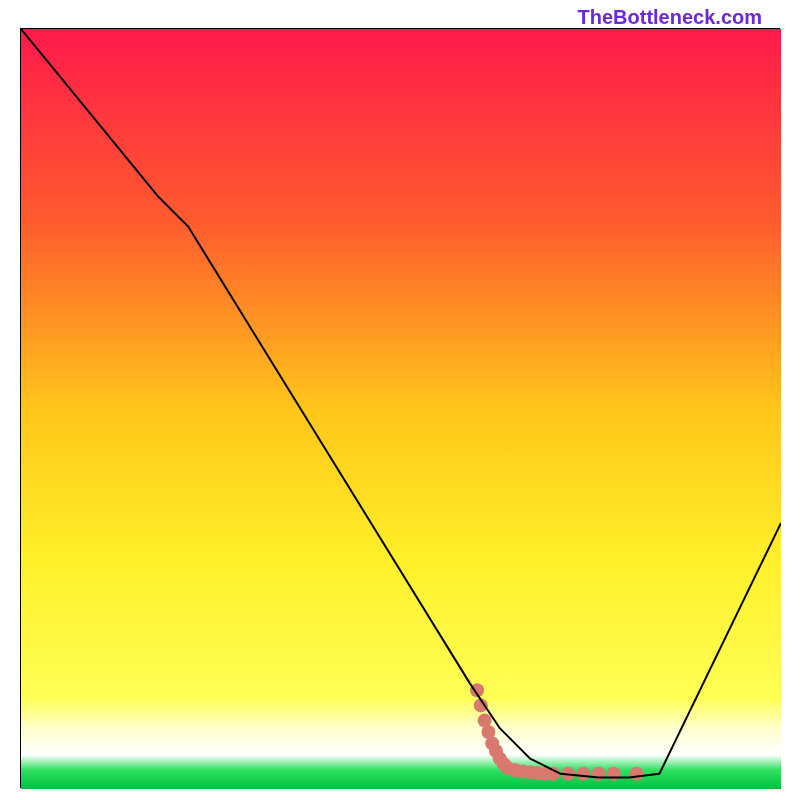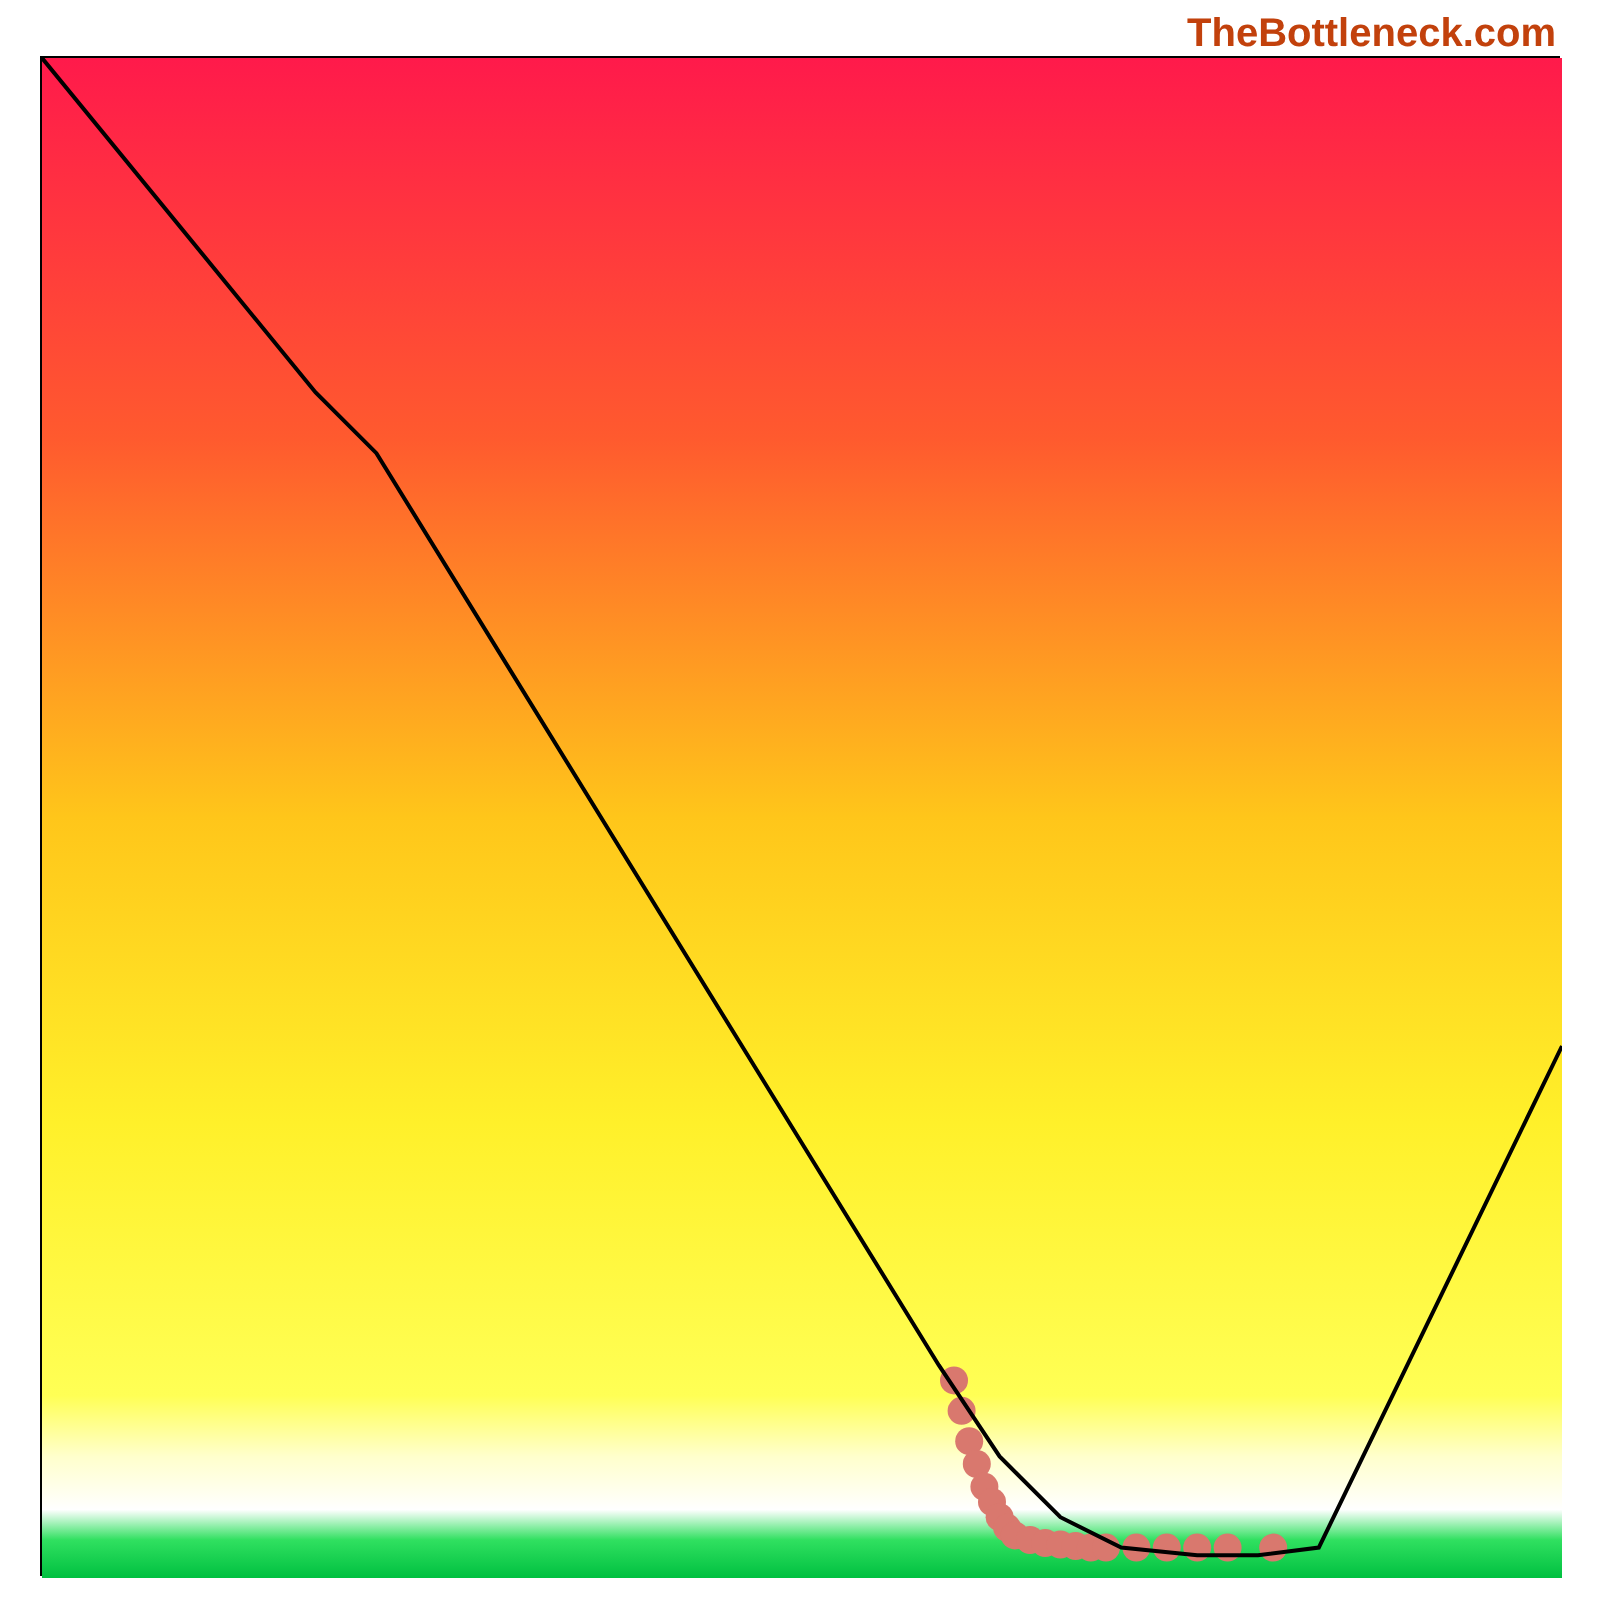--- a/index.html
+++ b/index.html
@@ -8,25 +8,25 @@
     position: absolute;
     left: 20px;
     top: 28px;
     width: 760px;
     height: 760px;
     border: 1px solid #000;
   }
   .attribution {
     position: absolute;
     top: 6px;
-    right: 22px;
+    right: 38px;
     font-family: Arial, Helvetica, sans-serif;
     font-size: 20px;
     font-weight: bold;
-    color: #c2410c;
+    color: #6d28d9;
   }
   svg.plot {
     position: absolute;
     left: 0;
     top: 0;
     width: 760px;
     height: 760px;
   }
 </style>
 </head>

